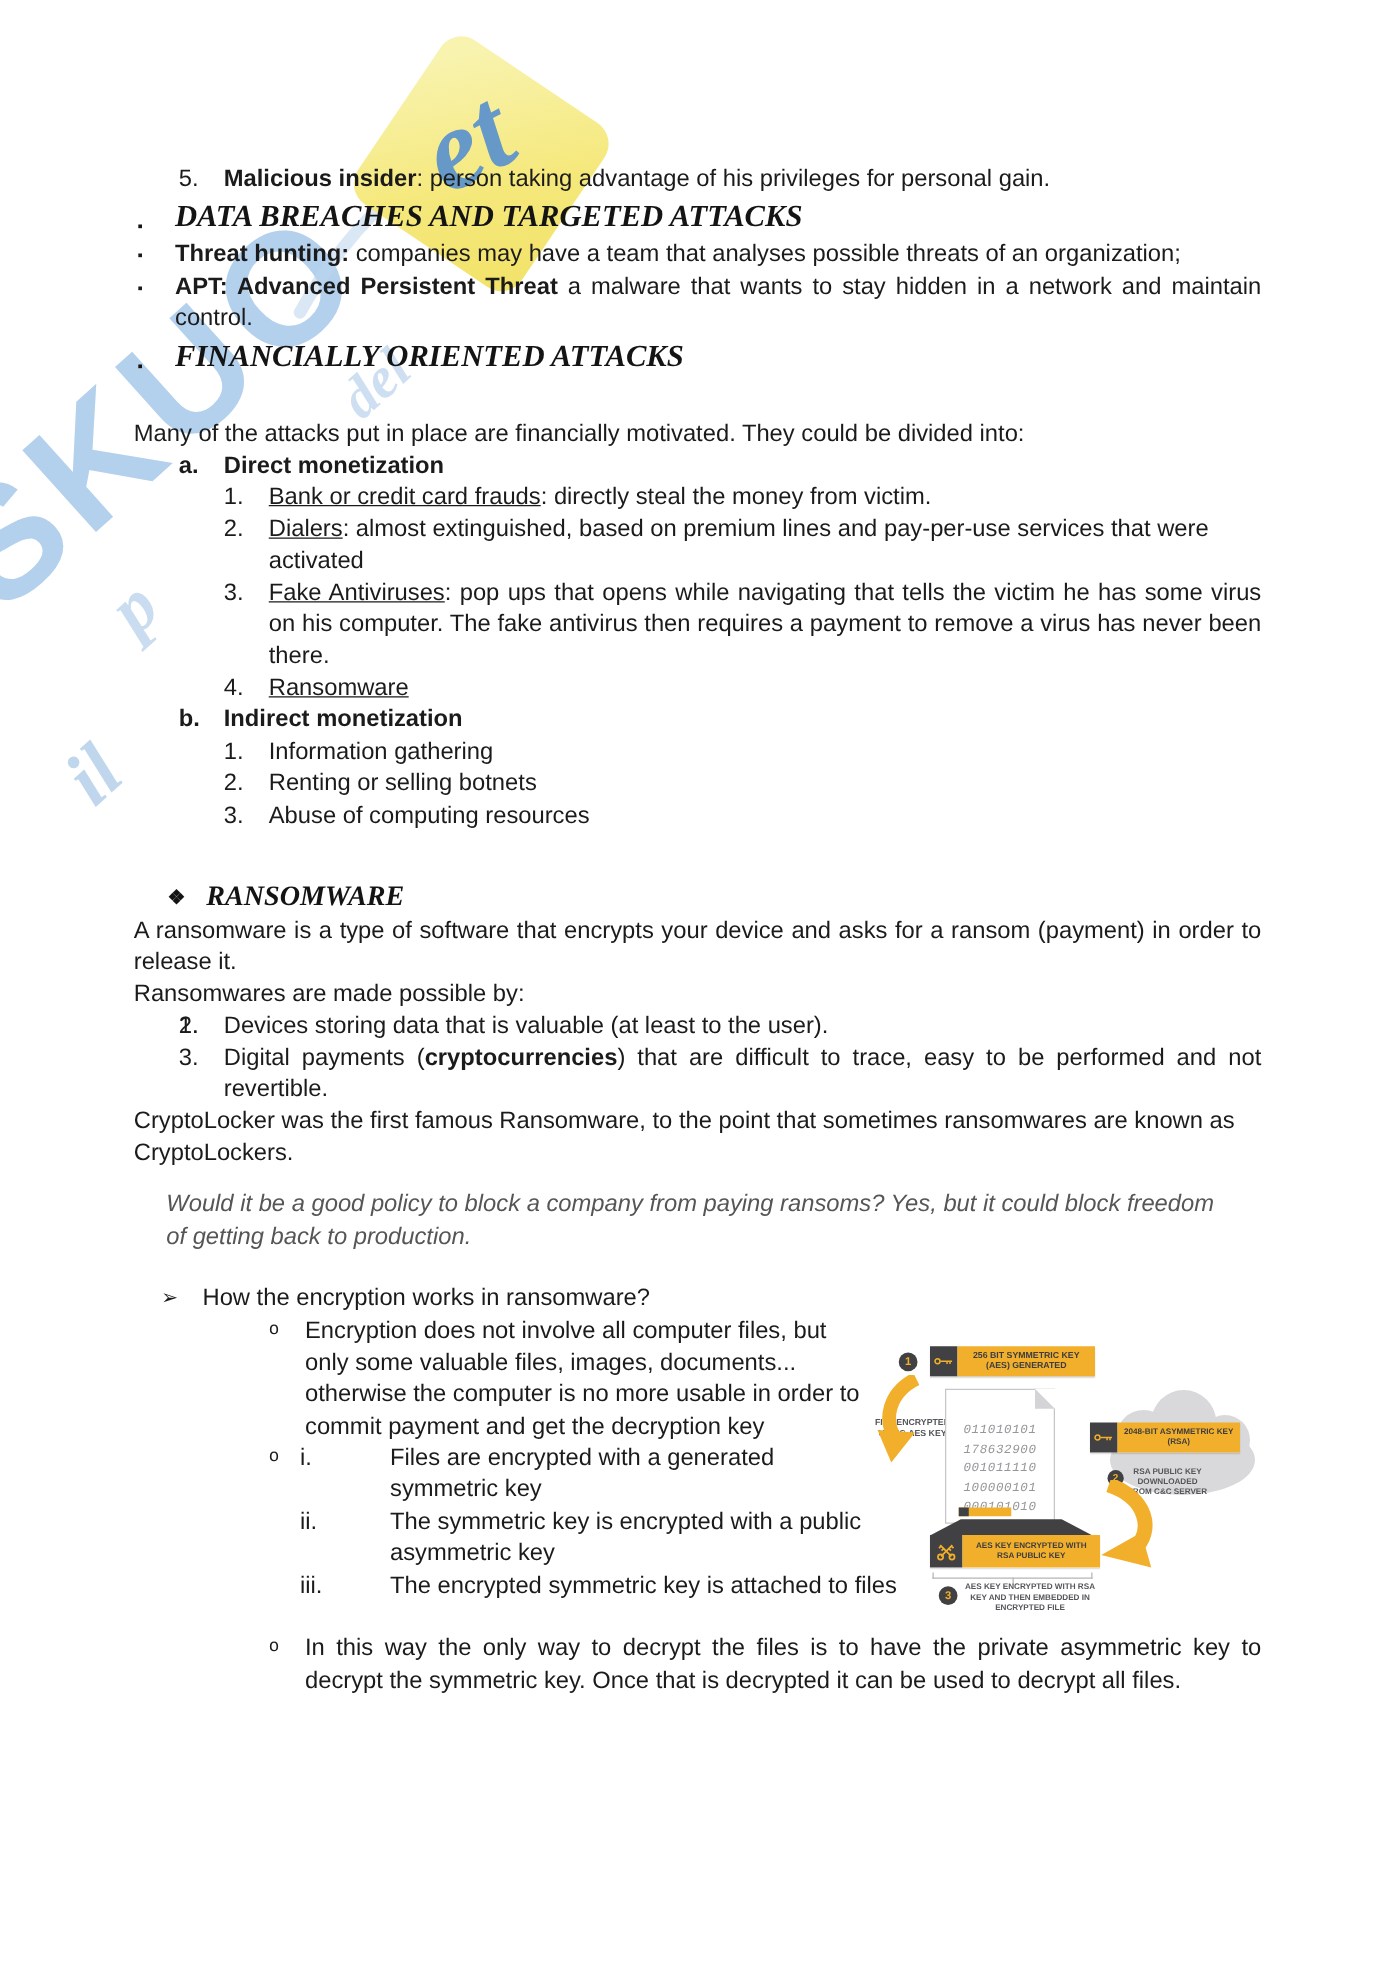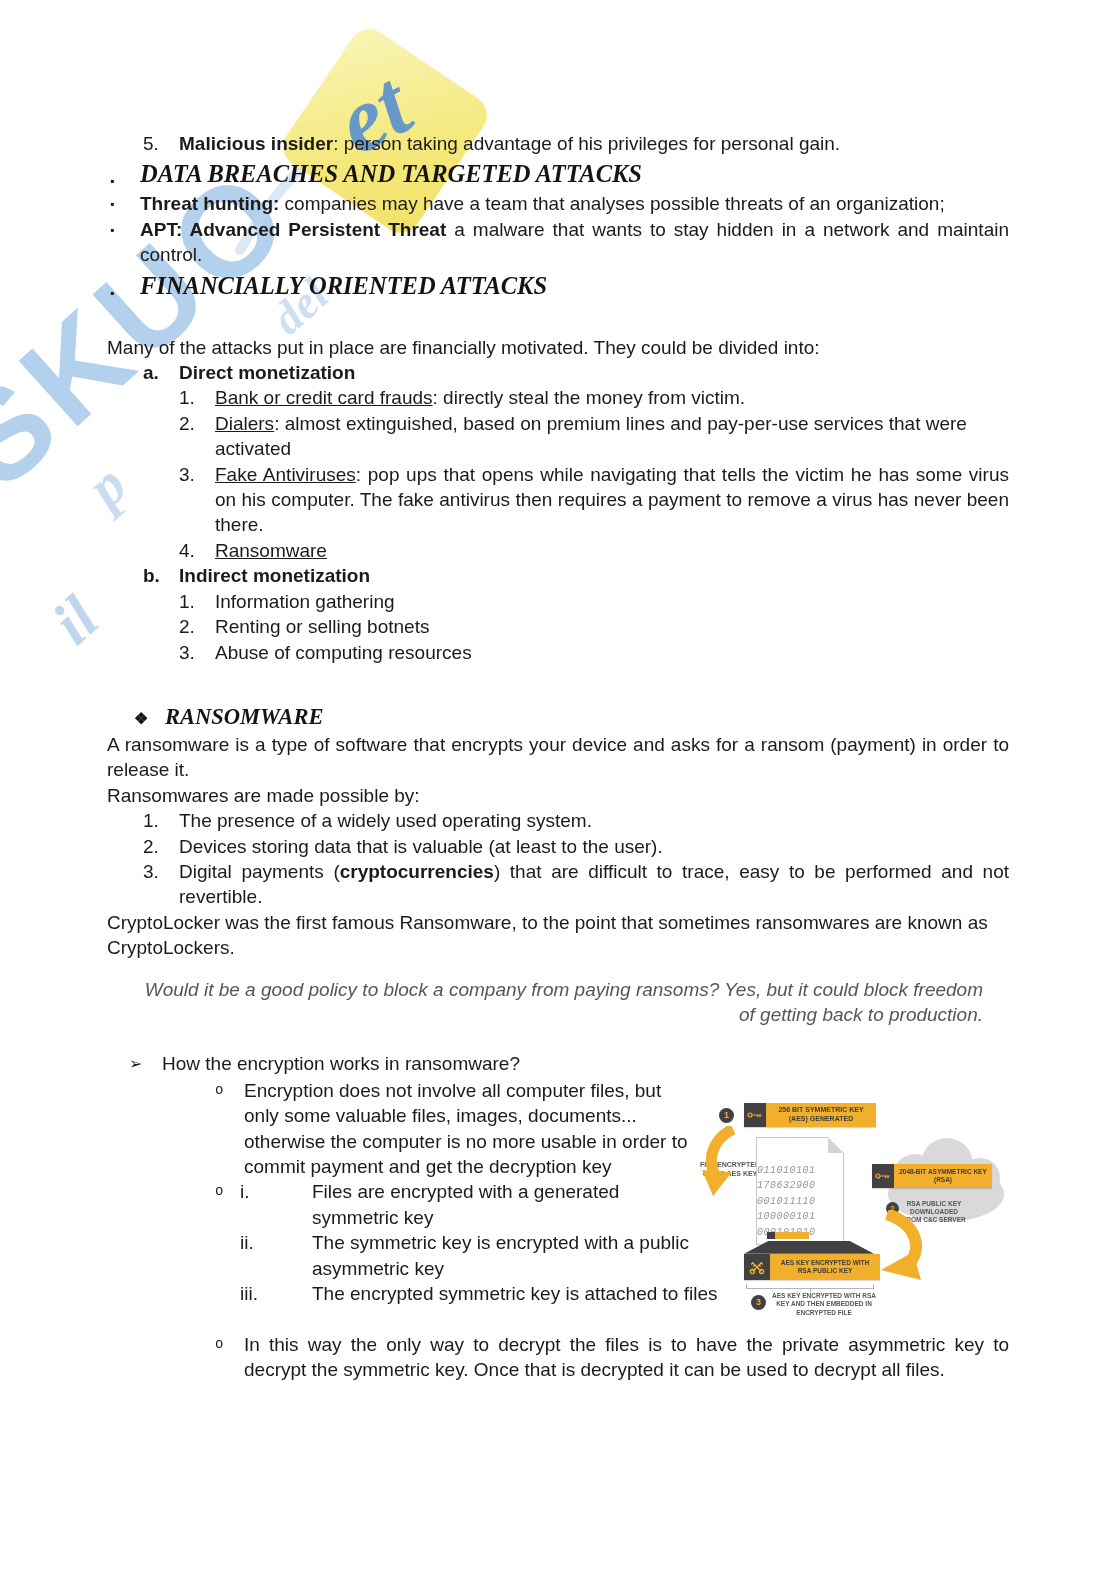--- a/index.html
+++ b/index.html
@@ -29,42 +29,42 @@
   .li{position:relative}
   .li-a{padding-left:72px}.li-a>.num{position:absolute;left:36px}
   .li-1{padding-left:108px}.li-1>.num{position:absolute;left:72px}
   .li-blt{padding-left:33px}.li-blt>.blt{position:absolute;left:3px;top:1px;font-size:12px}
   .h-serif{font-family:"Liberation Serif",serif;font-weight:bold;font-style:italic;
       font-size:24.5px;line-height:31px;color:#141414}
   .h-line{position:relative;padding-left:33px;margin:2px 0}
   .h-line>.blt{position:absolute;left:3px;top:8px;font-size:12px;font-style:normal;font-family:"Liberation Sans",sans-serif}
   .h3-line{position:relative;padding-left:58px;margin-top:36px;font-size:22.5px}
   .h3-line>.blt{position:absolute;left:27px;top:2px;font-size:16px;font-style:normal;font-family:"Liberation Sans",sans-serif}
-  .quote{font-style:italic;color:#565656;text-align:right;padding:0 26px;margin:16px 0 24px 0}
+  .quote{font-style:italic;color:#565656;text-align:left;padding:0 26px;margin:16px 0 24px 0}
   .li-q{padding-left:55px;margin-top:2px}.li-q>.blt{position:absolute;left:22px;top:0;font-size:16px}
   .li-o{padding-left:137px}.li-o>.blt{position:absolute;left:108px;top:0;font-family:"Liberation Mono",monospace;font-size:14px}
   .li-r{padding-left:205px}.li-r>.num{position:absolute;left:133px}
   .row{display:flex;align-items:flex-start;margin-top:1px}
   .leftcol{flex:0 0 582px;width:582px}
   .nowrap{white-space:nowrap}
   .mt22{margin-top:34px}
   
   .dg{position:relative;width:320px;height:252px;margin-top:2px}
   .dg .circ{position:absolute;background:#414042;color:#F2AF2B;border-radius:50%;
       display:flex;align-items:center;justify-content:center;font-weight:bold}
   .dg .banner{position:absolute;display:flex;box-shadow:0 1px 1px rgba(0,0,0,.15)}
   .dg .dk{background:#414042;display:flex;align-items:center;justify-content:center}
   .dg .yl{background:#F2AF2B;color:#3d3d3f;font-weight:bold;display:flex;align-items:center;
       justify-content:center;text-align:center}
   .dg .cap{position:absolute;font-weight:bold;color:#55565a;text-align:center}
   .docpage{position:absolute;left:67px;top:57px;width:86px;height:106px;background:#fff;
       border:1px solid #c6c6c8}
   .docpage::before{content:"";position:absolute;top:-1px;right:-1px;border-style:solid;
       border-width:0 16px 16px 0;border-color:#fff #fff #d4d4d6 #d4d4d6}
-  .bin{position:absolute;left:0;right:0;top:25px;
+  .bin{position:absolute;left:0;right:0;top:25px;text-align:center;
       font-family:"Liberation Mono",monospace;font-style:italic;color:#97979b;
       font-size:10px;line-height:15.5px;letter-spacing:.5px}
   .strip{position:absolute;left:10px;bottom:5px;width:42px;height:7px;background:#F2AF2B}
   .strip::before{content:"";position:absolute;left:0;top:0;width:8px;height:7px;background:#414042}
   .trap{position:absolute;left:55px;top:161px;width:130px;height:13px;background:#414042;
       clip-path:polygon(19% 0,81% 0,100% 100%,0 100%)}
   .brace{position:absolute;left:57px;top:204px;width:126px;height:4px;
       border-left:1px solid #b5b5b7;border-right:1px solid #b5b5b7;border-bottom:1px solid #b5b5b7}
   .brace::after{content:"";position:absolute;left:50%;bottom:-6px;width:1px;height:6px;background:#b5b5b7}
   .asvg{position:absolute}
@@ -150,21 +150,21 @@
 
     <div class="li h3-line h-serif">
       <span class="blt">❖</span>
       <span>RANSOMWARE</span>
     </div>
 
     <div class="jst">A ransomware is a type of software that encrypts your device and asks for a ransom (payment) in order to release it.</div>
     <div>Ransomwares are made possible by:</div>
 
     <div class="li li-a">
-      <span class="num">1.</span><span>The presence of a widely used operating system.</span>
+      <span class="num">1.</span>
     </div>
     <div class="li li-a">
       <span class="num">2.</span><span>Devices storing data that is valuable (at least to the user).</span>
     </div>
     <div class="li li-a jst">
       <span class="num">3.</span><span>Digital payments (</span><span class="b">cryptocurrencies</span><span>) that are difficult to trace, easy to be performed and not revertible.</span>
     </div>
 
     <div>CryptoLocker was the first famous Ransomware, to the point that sometimes ransomwares are known as CryptoLockers.</div>
 

